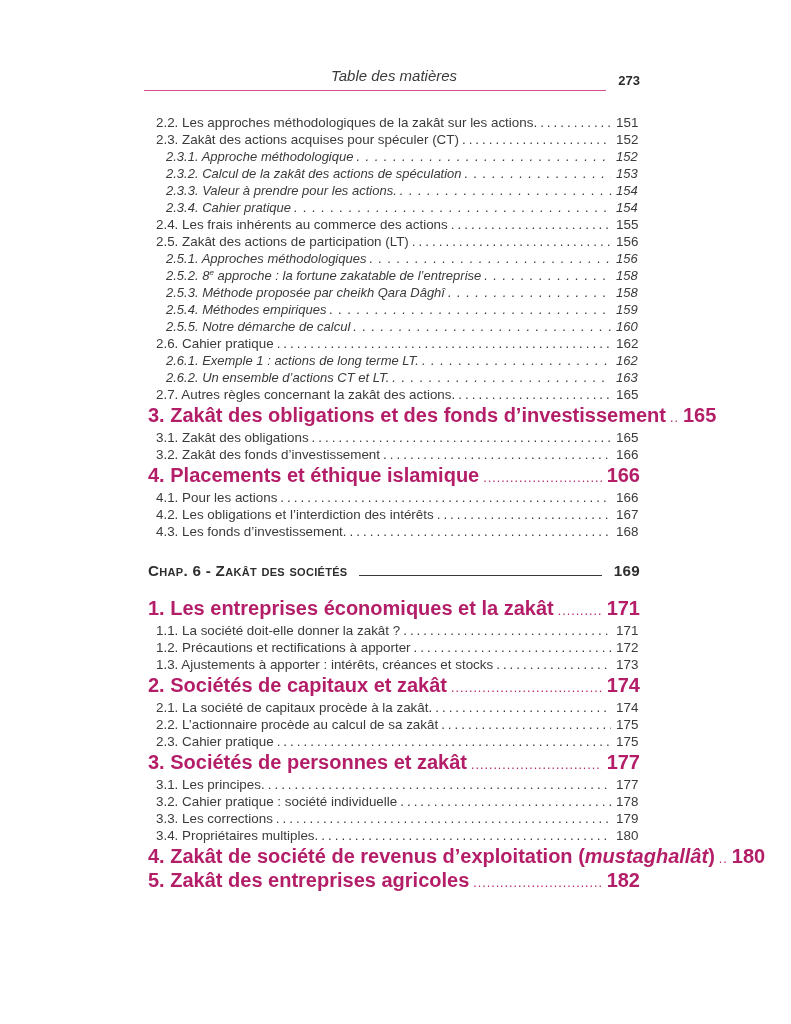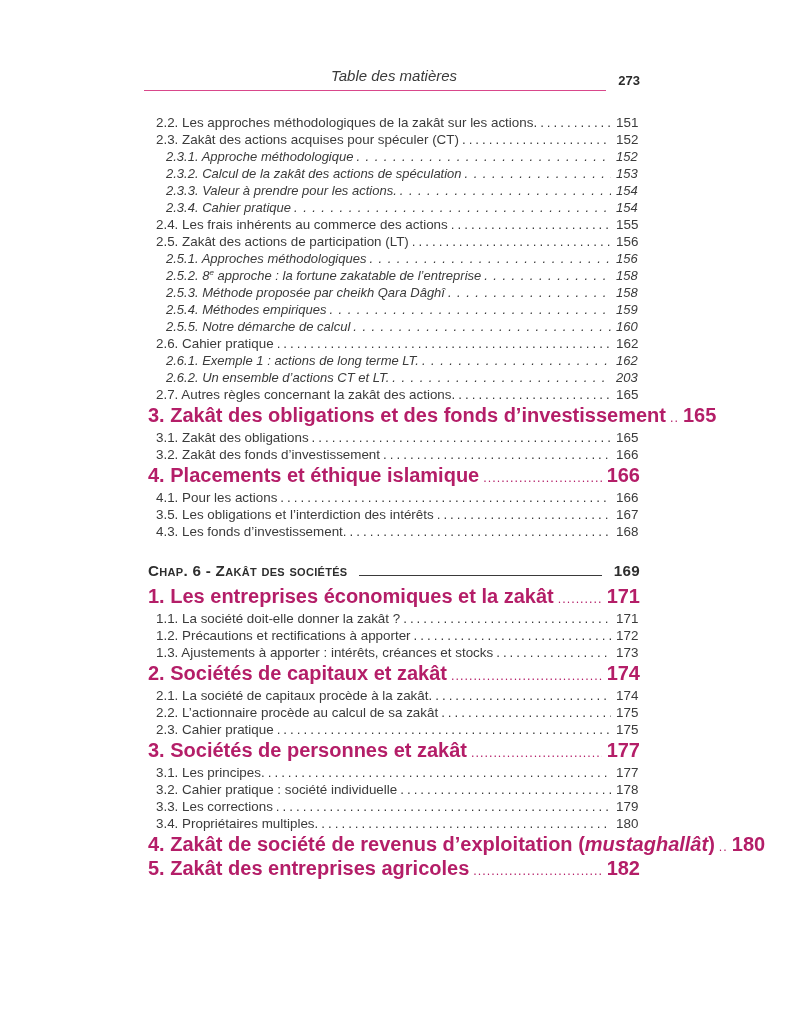--- a/index.html
+++ b/index.html
@@ -24,21 +24,21 @@
   .l2{font-size:13.4px;line-height:17px;margin-left:8px;}
   .l2 .leader{letter-spacing:3px;margin:0 1px 0 3px;}
 
   .l3{font-size:13px;line-height:17px;margin-left:18px;font-style:italic;}
   .l3 .leader{letter-spacing:5.5px;margin:0 1px 0 3px;}
 
   .pink{font-size:20px;line-height:17px;font-weight:bold;color:#b41e68;margin:4px 0 2px;}
   .pink .leader{letter-spacing:1px;font-size:12.5px;font-weight:normal;margin:0 1px 0 4px;}
 
   .chapter{font-size:15.2px;line-height:18px;font-weight:bold;color:#2e2e2e;
-           margin:22px 0 8px;font-variant:small-caps;letter-spacing:0.3px;}
+           margin:22px 0 20px;font-variant:small-caps;letter-spacing:0.3px;}
   .chapter .leader{align-self:flex-end;height:0;border-bottom:1.7px solid #3a3a3a;
                    margin:0 8px 4px 12px;}
   .chapter .leader::after{content:"";}
 
   .sup{font-size:0.62em;vertical-align:super;line-height:0;}
 </style>
 </head>
 <body>
 
 <div class="page">
@@ -119,21 +119,21 @@
         <span class="pnum">162</span>
       </div>
       <div class="row l3">
         <span class="label">2.6.1. Exemple 1 : actions de long terme LT.</span>
         <span class="leader"></span>
         <span class="pnum">162</span>
       </div>
       <div class="row l3">
         <span class="label">2.6.2. Un ensemble d’actions CT et LT.</span>
         <span class="leader"></span>
-        <span class="pnum">203</span>
+        <span class="pnum">163</span>
       </div>
       <div class="row l2">
         <span class="label">2.7. Autres règles concernant la zakât des actions.</span>
         <span class="leader"></span>
         <span class="pnum">165</span>
       </div>
       <div class="row pink">
         <span class="label">3. Zakât des obligations et des fonds d’investissement</span>
         <span class="leader"></span>
         <span class="pnum">165</span>
@@ -152,21 +152,21 @@
         <span class="label">4. Placements et éthique islamique</span>
         <span class="leader"></span>
         <span class="pnum">166</span>
       </div>
       <div class="row l2">
         <span class="label">4.1. Pour les actions</span>
         <span class="leader"></span>
         <span class="pnum">166</span>
       </div>
       <div class="row l2">
-        <span class="label">3.5. Les obligations et l’interdiction des intérêts</span>
+        <span class="label">4.2. Les obligations et l’interdiction des intérêts</span>
         <span class="leader"></span>
         <span class="pnum">167</span>
       </div>
       <div class="row l2">
         <span class="label">4.3. Les fonds d’investissement.</span>
         <span class="leader"></span>
         <span class="pnum">168</span>
       </div>
       <div class="row chapter">
         <span class="label">Chap. 6 - Zakât des sociétés</span>

